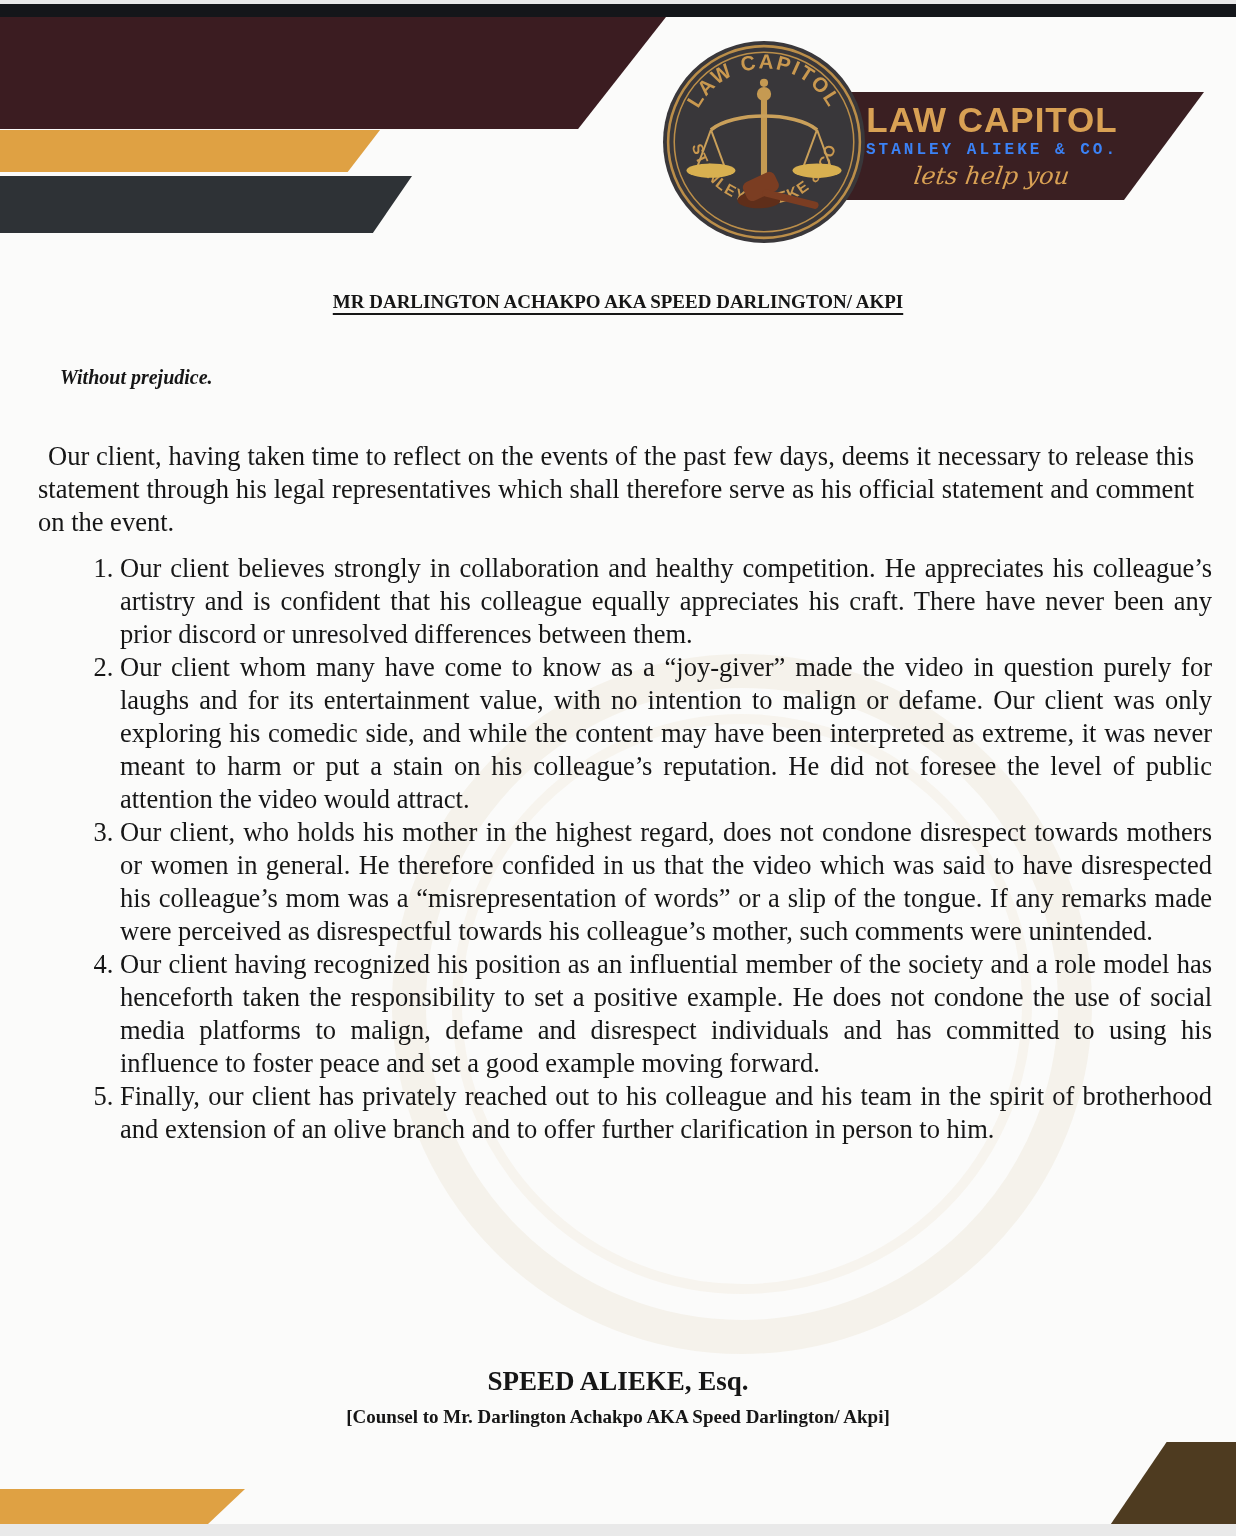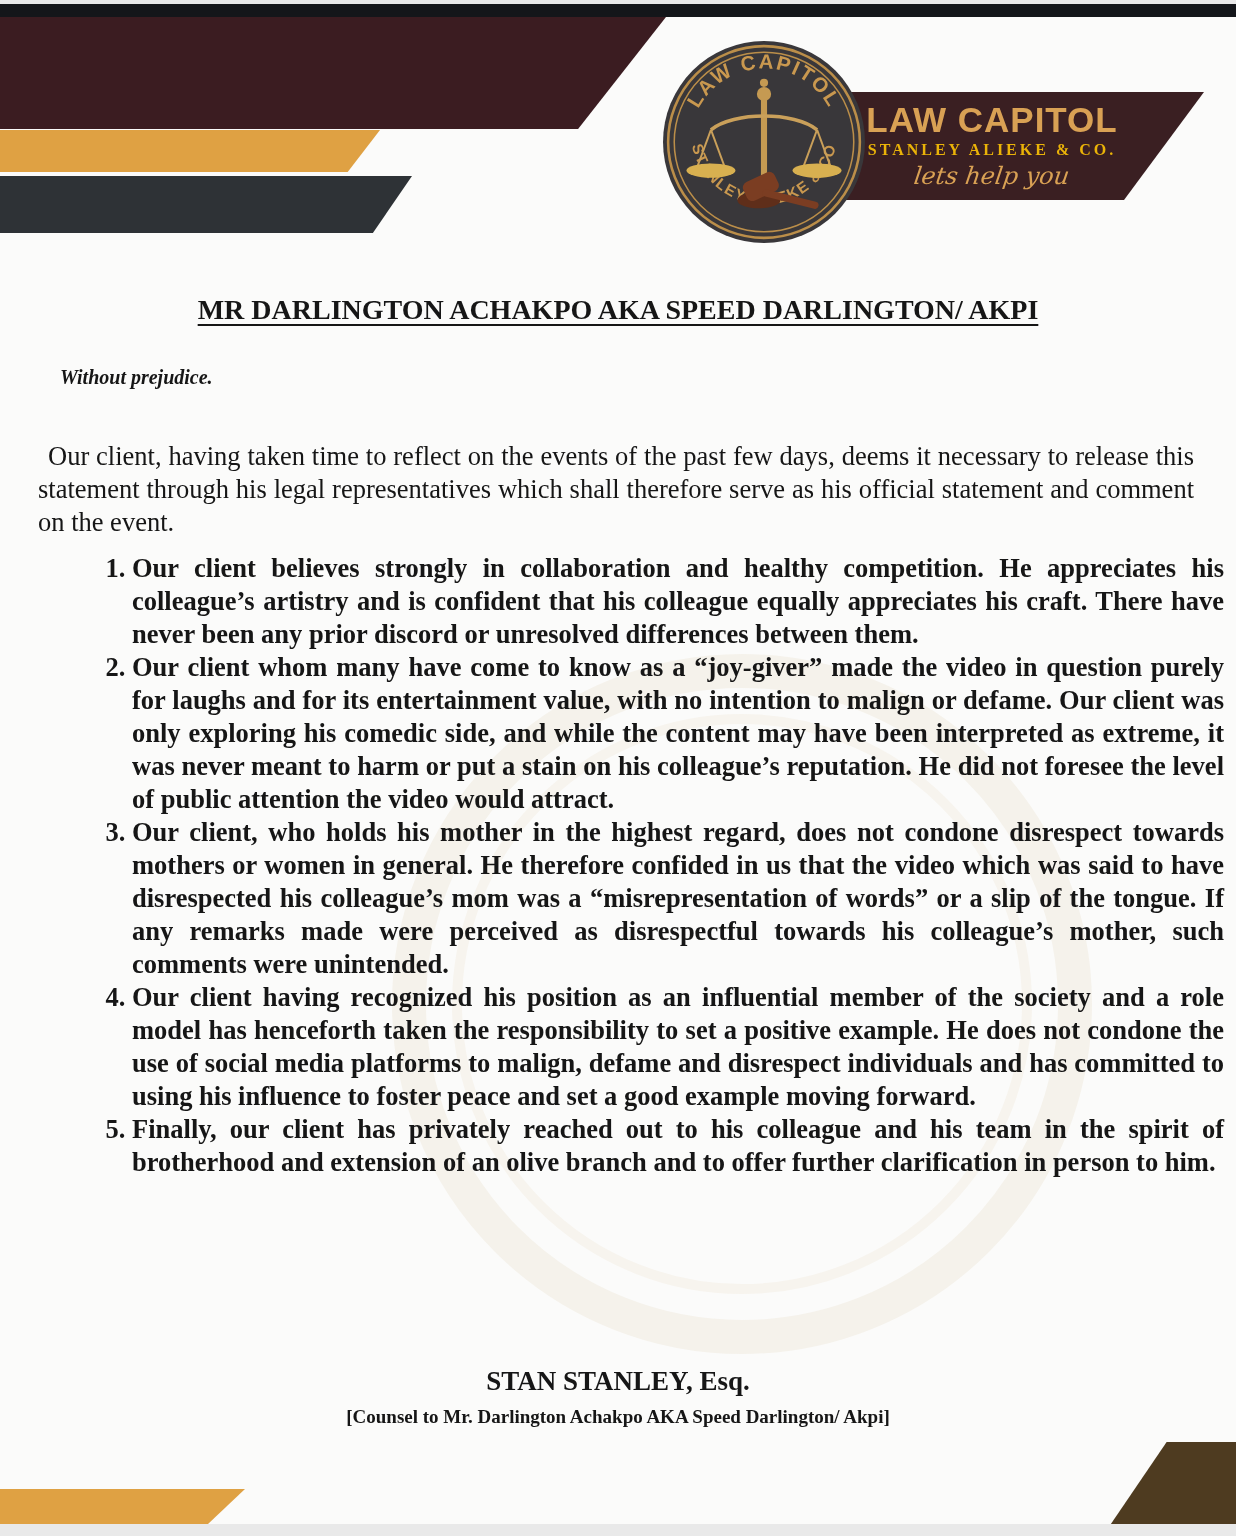--- a/index.html
+++ b/index.html
@@ -20,39 +20,39 @@
     -webkit-clip-path:polygon(0 0,100% 0,91.5% 100%,0 100%);clip-path:polygon(0 0,100% 0,91.5% 100%,0 100%);}
   .band-gray{position:absolute;left:0;top:172px;width:412px;height:57px;background:#2e3236;
     -webkit-clip-path:polygon(0 0,100% 0,90.5% 100%,0 100%);clip-path:polygon(0 0,100% 0,90.5% 100%,0 100%);}
   
   .banner{position:absolute;left:788px;top:88px;width:416px;height:108px;background:#3a1f22;
     -webkit-clip-path:polygon(0 0,100% 0,calc(100% - 80px) 100%,0 100%);clip-path:polygon(0 0,100% 0,calc(100% - 80px) 100%,0 100%);
     display:flex;flex-direction:column;align-items:center;justify-content:center;
     padding-left:62px;padding-right:70px;box-sizing:border-box;z-index:2;}
   .banner-title{font-family:"Liberation Sans",sans-serif;font-weight:bold;font-size:35px;
     color:#d9a154;letter-spacing:1px;line-height:36px;white-space:nowrap;}
-  .banner-sub{font-family:Liberation Serif, serif;font-weight:bold;font-size:16px;
-    color:#eab308;letter-spacing:3px;line-height:20px;margin-top:2px;white-space:nowrap;}
+  .banner-sub{font-family:Liberation Mono, monospace;font-weight:bold;font-size:16px;
+    color:#3b82f6;letter-spacing:3px;line-height:20px;margin-top:2px;white-space:nowrap;}
   .banner-tag{font-family:"DejaVu Serif",serif;font-style:italic;font-size:24px;
     color:#d9a154;line-height:28px;margin-top:2px;transform:skewX(-8deg);white-space:nowrap;}
   
   .seal{position:absolute;left:662px;top:36px;width:204px;height:204px;z-index:3;}
   
   .watermark{position:absolute;left:392px;top:650px;width:700px;height:700px;border-radius:50%;
     border:34px solid rgba(201,169,106,0.10);box-sizing:border-box;pointer-events:none;}
   .watermark:after{content:"";position:absolute;left:26px;top:26px;right:26px;bottom:26px;
     border-radius:50%;border:10px solid rgba(201,169,106,0.08);}
   
-  .title-block{position:absolute;left:0;top:288px;width:1236px;text-align:center;
-    font-weight:bold;font-size:28px;line-height:36px;}
+  .title-block{position:absolute;left:0;top:280px;width:1236px;text-align:center;
+    font-weight:bold;font-size:19px;line-height:36px;}
   .title-block .u{text-decoration:underline;text-decoration-thickness:2px;text-underline-offset:5px;}
   .preamble{position:absolute;left:60px;top:362px;font-weight:bold;font-style:italic;font-size:20px;}
   .para{font-size:26.5px;line-height:33px;text-align:justify;}
   .intro{position:absolute;left:38px;top:436px;width:1156px;text-indent:10px;}
-  .statement-list{position:absolute;left:92px;top:548px;width:1092px;margin:0;padding:0 0 0 40px;font-weight:bold;}
+  .statement-list{position:absolute;left:80px;top:548px;width:1092px;margin:0;padding:0 0 0 40px;}
   .statement-list li{font-size:26.5px;line-height:33px;text-align:justify;padding-left:0;margin:0;}
   .closing{position:absolute;left:14px;top:1270px;width:1186px;}
   .sig-block{position:absolute;left:0;top:1360px;width:1236px;text-align:center;font-weight:bold;}
   .sig-name{font-size:27px;line-height:34px;}
   .sig-role{font-size:19px;line-height:37px;}
   .sig-date{font-size:20px;line-height:30px;letter-spacing:0.5px;}
   
   .footer-graybar{position:absolute;left:0;top:1528px;width:1236px;height:8px;background:#c7c7c7;}
   .footer-gold{position:absolute;left:0;top:1485px;width:245px;height:51px;background:#dfa143;
     -webkit-clip-path:polygon(0 0,100% 0,78% 100%,0 100%);clip-path:polygon(0 0,100% 0,78% 100%,0 100%);}
@@ -121,21 +121,21 @@
   <ol class="statement-list">
     <li>Our client believes strongly in collaboration and healthy competition. He appreciates his colleague’s artistry and is confident that his colleague equally appreciates his craft. There have never been any prior discord or unresolved differences between them.</li>
     <li>Our client whom many have come to know as a “joy-giver” made the video in question purely for laughs and for its entertainment value, with no intention to malign or defame. Our client was only exploring his comedic side, and while the content may have been interpreted as extreme, it was never meant to harm or put a stain on his colleague’s reputation. He did not foresee the level of public attention the video would attract.</li>
     <li>Our client, who holds his mother in the highest regard, does not condone disrespect towards mothers or women in general. He therefore confided in us that the video which was said to have disrespected his colleague’s mom was a “misrepresentation of words” or a slip of the tongue. If any remarks made were perceived as disrespectful towards his colleague’s mother, such comments were unintended.</li>
     <li>Our client having recognized his position as an influential member of the society and a role model has henceforth taken the responsibility to set a positive example. He does not condone the use of social media platforms to malign, defame and disrespect individuals and has committed to using his influence to foster peace and set a good example moving forward.</li>
     <li>Finally, our client has privately reached out to his colleague and his team in the spirit of brotherhood and extension of an olive branch and to offer further clarification in person to him.</li>
   </ol>
 
 
   <div class="sig-block">
-    <div class="sig-name">STAN STANLEY, Esq.</div>
+    <div class="sig-name">SPEED ALIEKE, Esq.</div>
     <div class="sig-role">[Counsel to Mr. Darlington Achakpo AKA Speed Darlington/ Akpi]</div>
   </div>
 
   <div class="footer-graybar"></div>
   <div class="footer-gold"></div>
   <div class="footer-brown"></div>
 
 </div>
 
 </body></html>

